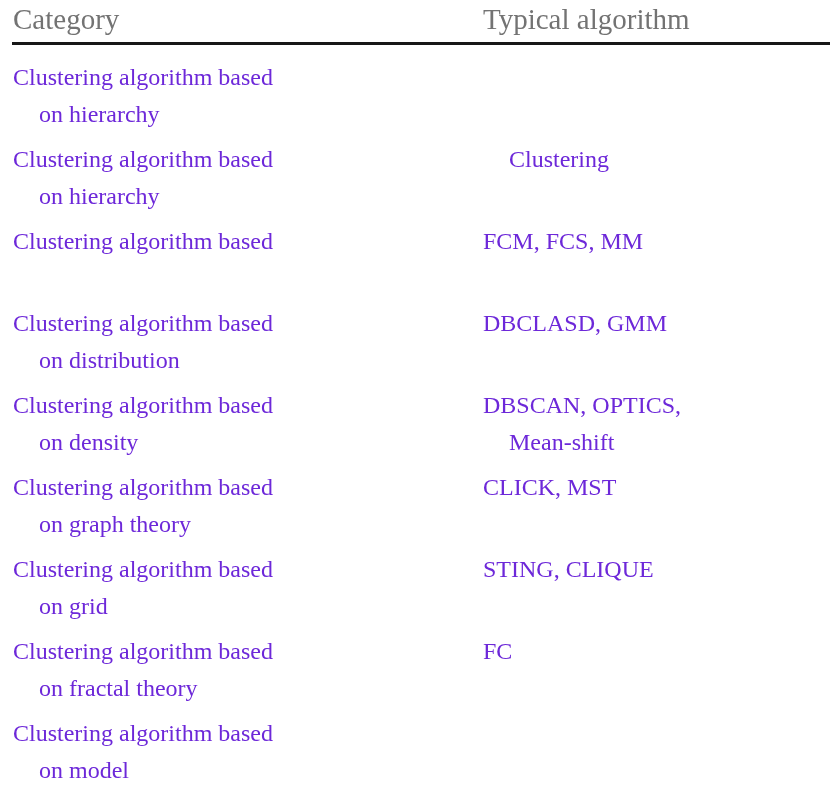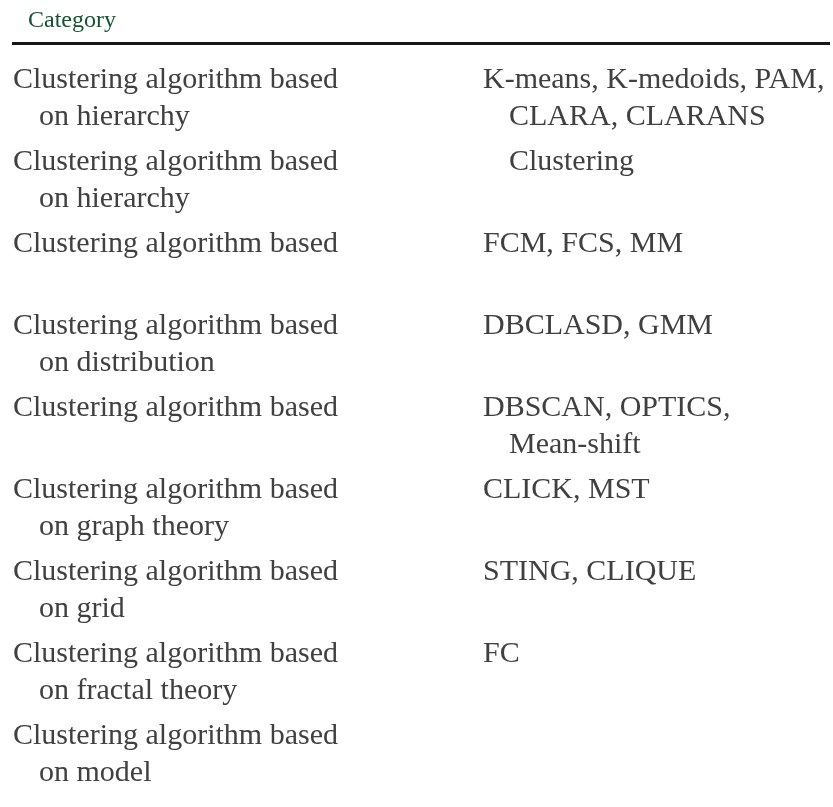--- a/index.html
+++ b/index.html
@@ -37,49 +37,48 @@
     flex: 0 0 470px;
     padding-left: 13px;
     box-sizing: border-box;
   }
   .col-right {
     flex: 1 1 auto;
     padding-left: 13px;
     box-sizing: border-box;
   }
   .th {
-    font-size: 24px;
+    font-size: 29px;
     line-height: 30px;
     font-weight: 400;
-    color: #14532d;
+    color: #737373;
     white-space: nowrap;
-    margin-left: 15px;
   }
 
   
   .header-rule {
     height: 3px;
     background: #171717;
     margin: 2px 3px 0 12px;
   }
 
   
   .tbody {
     padding-top: 14px;
   }
   .trow {
     display: flex;
     align-items: flex-start;
     min-height: 82px;
     box-sizing: border-box;
   }
   .cell {
-    font-size: 30px;
+    font-size: 24px;
     line-height: 37px;
-    color: #404040;
+    color: #6d28d9;
   }
   
   .cell .line1 {
     display: block;
     white-space: nowrap;
   }
   .cell .line2 {
     display: block;
     white-space: nowrap;
     padding-left: 26px;
@@ -90,35 +89,34 @@
 </style>
 </head>
 <body>
 
 <div class="table-root">
 
   <div class="thead">
     <div class="col-left">
       <span class="th">Category</span>
     </div>
+    <div class="col-right">
+      <span class="th">Typical algorithm</span>
+    </div>
   </div>
 
   <div class="header-rule"></div>
 
   <div class="tbody">
 
     <div class="trow">
       <div class="col-left cell">
         <span class="line1">Clustering algorithm based</span>
         <span class="line2">on hierarchy</span>
       </div>
-      <div class="col-right cell">
-        <span class="line1">K-means, K-medoids, PAM,</span>
-        <span class="line2">CLARA, CLARANS</span>
-      </div>
     </div>
 
     <div class="trow">
       <div class="col-left cell">
         <span class="line1">Clustering algorithm based</span>
         <span class="line2">on hierarchy</span>
       </div>
       <div class="col-right cell">
         <span class="line2">Clustering</span>
       </div>
@@ -141,20 +139,21 @@
       </div>
       <div class="col-right cell">
         <span class="line1">DBCLASD, GMM</span>
 
       </div>
     </div>
 
     <div class="trow">
       <div class="col-left cell">
         <span class="line1">Clustering algorithm based</span>
+        <span class="line2">on density</span>
       </div>
       <div class="col-right cell">
         <span class="line1">DBSCAN, OPTICS,</span>
         <span class="line2">Mean-shift</span>
       </div>
     </div>
 
     <div class="trow">
       <div class="col-left cell">
         <span class="line1">Clustering algorithm based</span>

